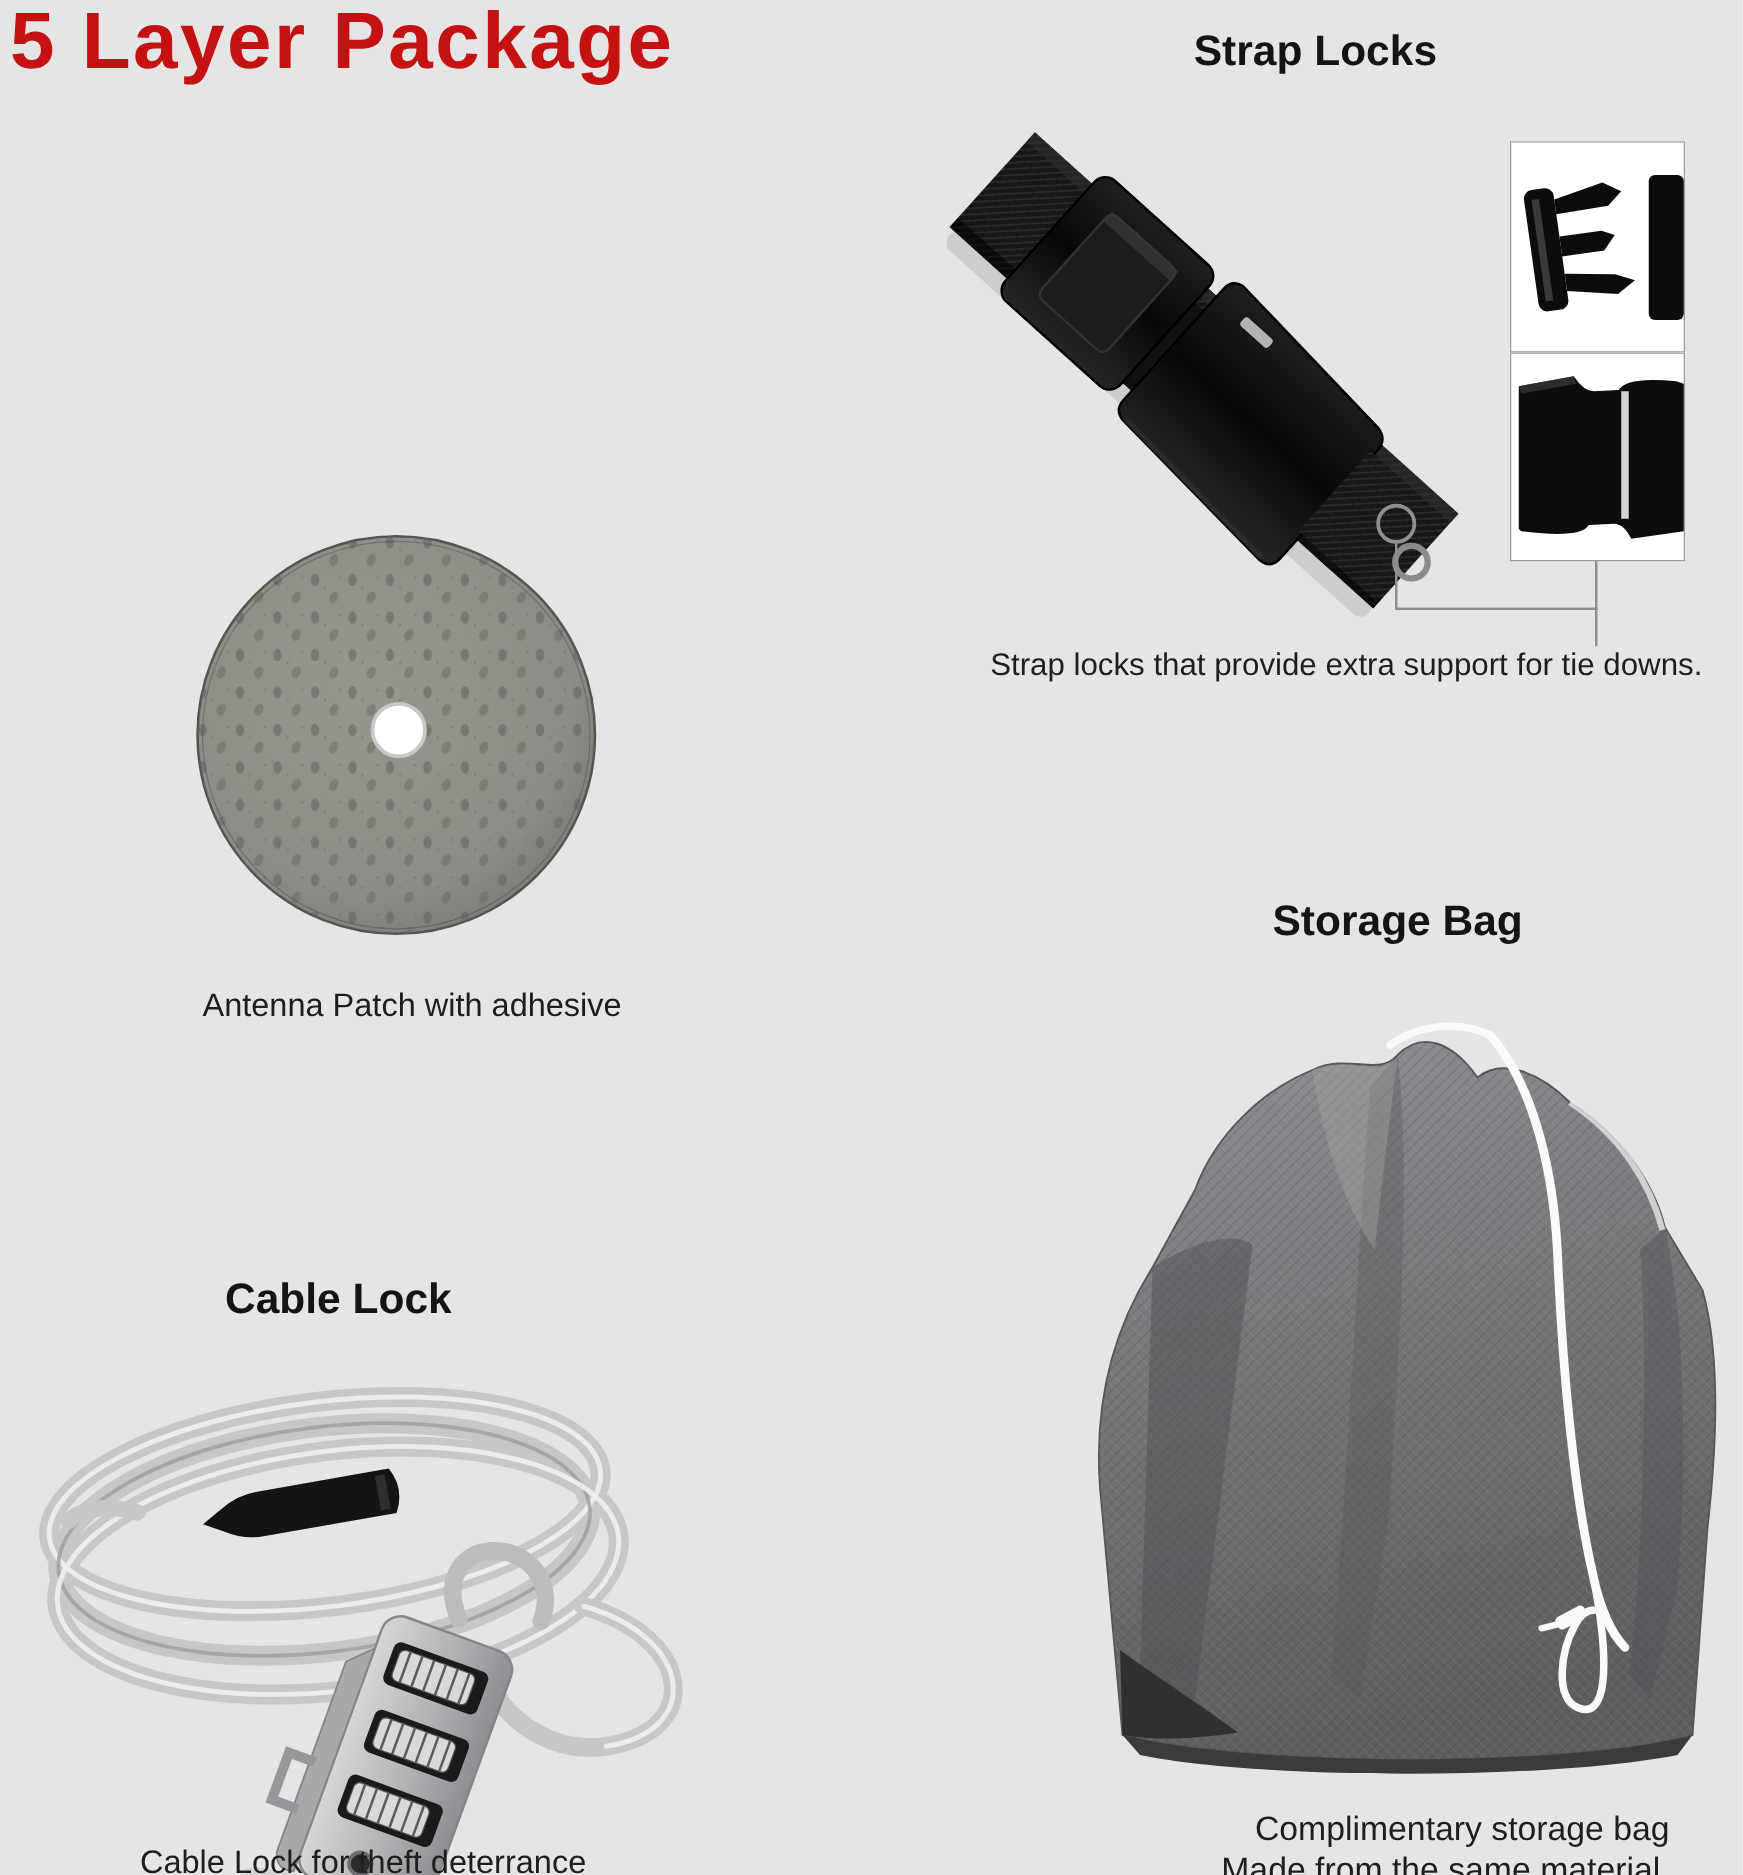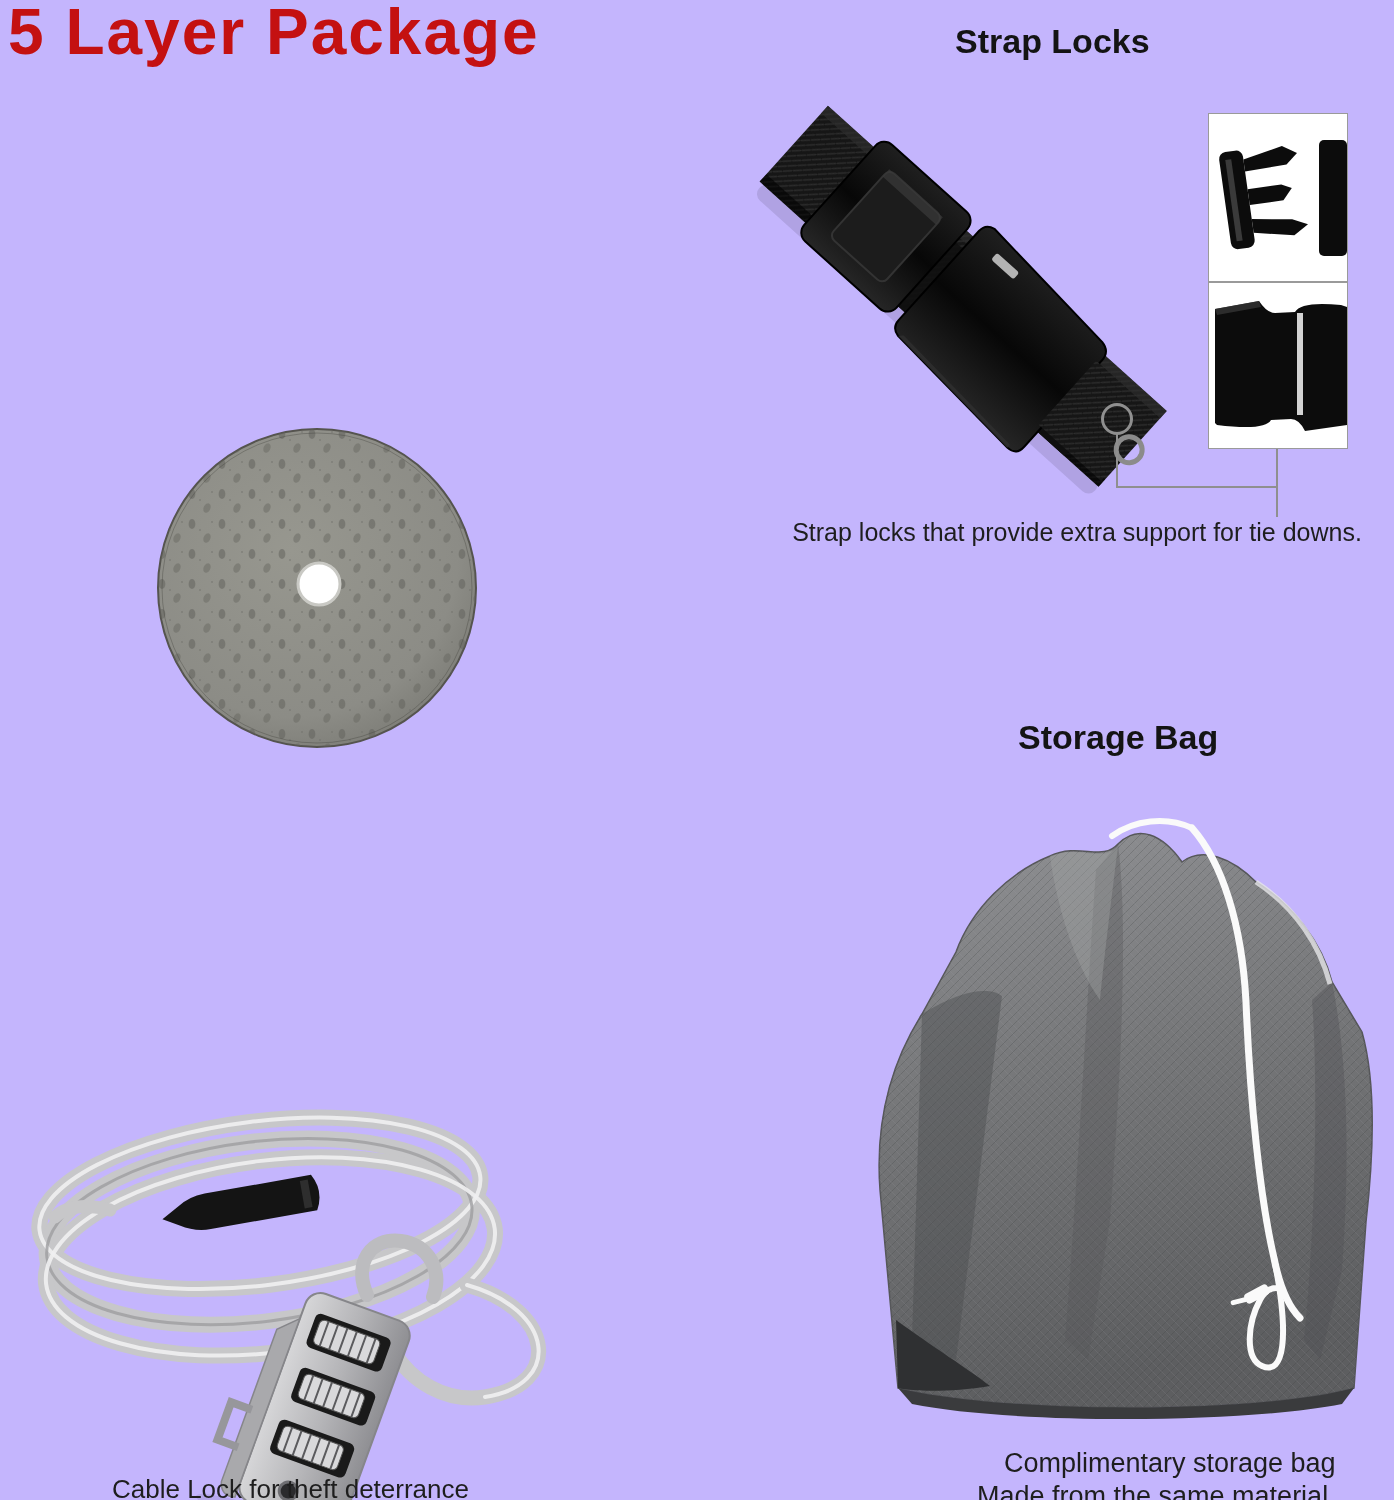--- a/index.html
+++ b/index.html
@@ -1,17 +1,17 @@
 <!DOCTYPE html>
 <html style="--accent-red: #c41111; --heading: #141414; --caption: #1e1e1e; --callout-gray: #8f8f8f; --strap-black: #161616; --buckle-black: #0c0c0c; --disc-gray: #8c8c86; --disc-dot: #63635d; --cable-silver: #c7c7c9; --lock-silver: #b5b5b8; --bag-gray: #77787a; --bag-dark: #4c4d4f; --cord-white: #fafafa; --background: #ffffff;"><head>
 <meta charset="utf-8">
 <style>
   html,body{margin:0;padding:0;background:#fff;}
   #canvas{
-    position:relative;width:1394px;height:1500px;overflow:hidden;background:#c4b5fd;
+    position:relative;width:1394px;height:1500px;overflow:hidden;background:#e5e5e5;
     font-family:"Liberation Sans","DejaVu Sans",sans-serif;
   }
   .abs{position:absolute;}
   .page-title{
     color:var(--accent-red,#c41111);
     font-size:64px;font-weight:900;letter-spacing:2px;line-height:1;white-space:nowrap;
   }
   .sec-heading{
     color:var(--heading,#111);
     font-size:34px;font-weight:bold;line-height:1;white-space:nowrap;
@@ -123,20 +123,21 @@
         <circle cx="15" cy="13" r="1" fill="#6c6c66" opacity="0.5"></circle>
         <circle cx="27" cy="5" r="1" fill="#6c6c66" opacity="0.5"></circle>
       </pattern>
     </defs>
     <circle cx="162" cy="161" r="159" fill="url(#discGrad)" stroke="#55544f" stroke-width="2"></circle>
     <circle cx="162" cy="161" r="159" fill="url(#discDots)"></circle>
     <circle cx="162" cy="161" r="155" fill="none" stroke="#3f3e3a" stroke-width="1" opacity="0.35"></circle>
     <circle cx="164" cy="157" r="21" fill="#ffffff" stroke="#c9c9c4" stroke-width="3"></circle>
   </svg>
 
+  <div class="abs caption" style="left:162px;top:788px;">Antenna Patch with adhesive</div>
 
   <div class="abs sec-heading" style="left:1018px;top:720px;">Storage Bag</div>
 
   <svg class="abs" style="left:860px;top:800px;" width="534" height="622" viewBox="0 0 534 622" aria-hidden="true">
     <defs>
       <linearGradient id="bagGrad" x1="0" y1="0" x2="0.2" y2="1">
         <stop offset="0" stop-color="#909194"></stop>
         <stop offset="0.45" style="stop-color:var(--bag-gray,#77787a)"></stop>
         <stop offset="1" stop-color="#5d5e60"></stop>
       </linearGradient>
@@ -168,20 +169,21 @@
         <path d="M384,493 L372,490" stroke-width="5"></path>
       </g>
     </g>
   </svg>
 
   <div class="abs caption" style="left:977px;top:1447px;font-size:27px;">
     <div>Complimentary storage bag</div>
     <div>Made from the same material.</div>
   </div>
 
+  <div class="abs sec-heading" style="left:180px;top:1022px;">Cable Lock</div>
 
   <svg class="abs" style="left:15px;top:1085px;" width="560" height="395" viewBox="0 0 560 395" aria-hidden="true">
     <defs>
       <linearGradient id="lockGrad" x1="0" y1="0" x2="1" y2="0">
         <stop offset="0" stop-color="#d6d6d8"></stop>
         <stop offset="0.5" style="stop-color:var(--lock-silver,#b5b5b8)"></stop>
         <stop offset="1" stop-color="#8f8f93"></stop>
       </linearGradient>
     </defs>
 

